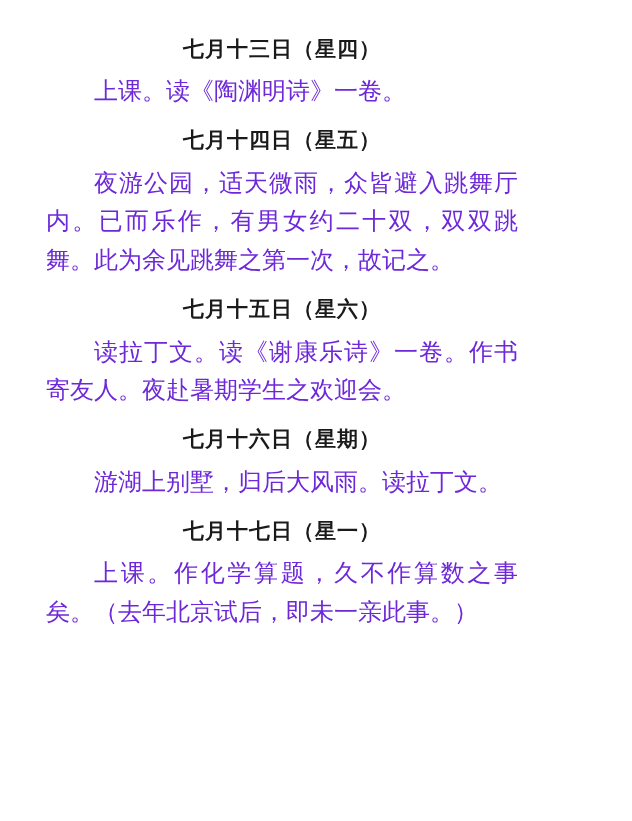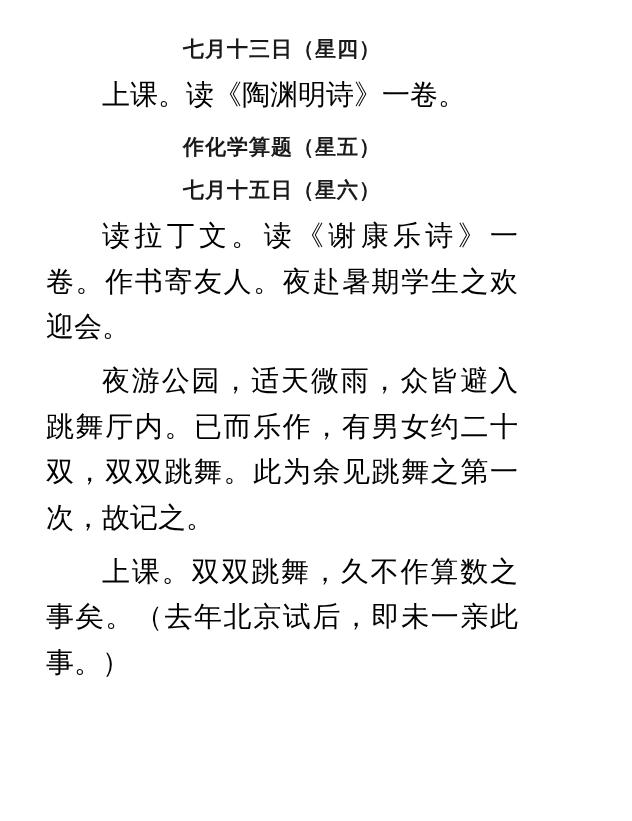--- a/index.html
+++ b/index.html
@@ -29,54 +29,59 @@
     text-align: center;
     font-size: 21px;
     font-weight: bold;
     letter-spacing: 1px;
     line-height: 1.35;
     margin: 0;
     padding: 9px 0 6px 0;
     color: #1a1a1a;
   }
   .entry-body {
-    font-size: 28px;
+    font-size: 24px;
     line-height: 1.62;
     text-align: justify;
     text-justify: inter-ideograph;
     margin: 0;
     padding: 3px 0 6px 0;
     text-indent: 2em;
-    color: #000000;
+    color: #6d28d9;
   }
 </style>
 </head>
 <body>
 
 <div class="page">
 
   <div class="entry">
     <div class="entry-heading">七月十三日（星四）</div>
     <div class="entry-body">上课。读《陶渊明诗》一卷。</div>
   </div>
 
   <div class="entry">
-    <div class="entry-heading">作化学算题（星五）</div>
+    <div class="entry-heading">七月十四日（星五）</div>
+  </div>
+
+  <div class="entry">
+    <div class="entry-body">夜游公园，适天微雨，众皆避入跳舞厅内。已而乐作，有男女约二十双，双双跳舞。此为余见跳舞之第一次，故记之。</div>
   </div>
 
   <div class="entry">
     <div class="entry-heading">七月十五日（星六）</div>
     <div class="entry-body">读拉丁文。读《谢康乐诗》一卷。作书寄友人。夜赴暑期学生之欢迎会。</div>
   </div>
 
   <div class="entry">
-    <div class="entry-body">夜游公园，适天微雨，众皆避入跳舞厅内。已而乐作，有男女约二十双，双双跳舞。此为余见跳舞之第一次，故记之。</div>
-  </div>
-
-
-  <div class="entry">
+    <div class="entry-heading">七月十六日（星期）</div>
+    <div class="entry-body">游湖上别墅，归后大风雨。读拉丁文。</div>
   </div>
 
   <div class="entry">
-    <div class="entry-body">上课。双双跳舞，久不作算数之事矣。（去年北京试后，即未一亲此事。）</div>
+    <div class="entry-heading">七月十七日（星一）</div>
+  </div>
+
+  <div class="entry">
+    <div class="entry-body">上课。作化学算题，久不作算数之事矣。（去年北京试后，即未一亲此事。）</div>
   </div>
 
 </div>
 
 </body></html>

